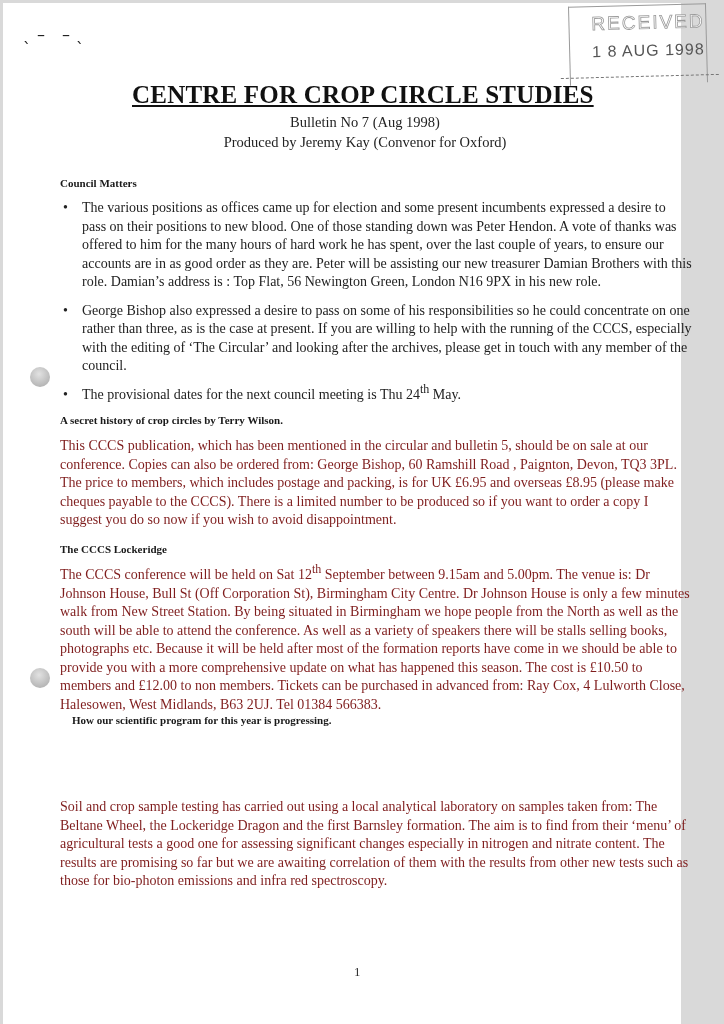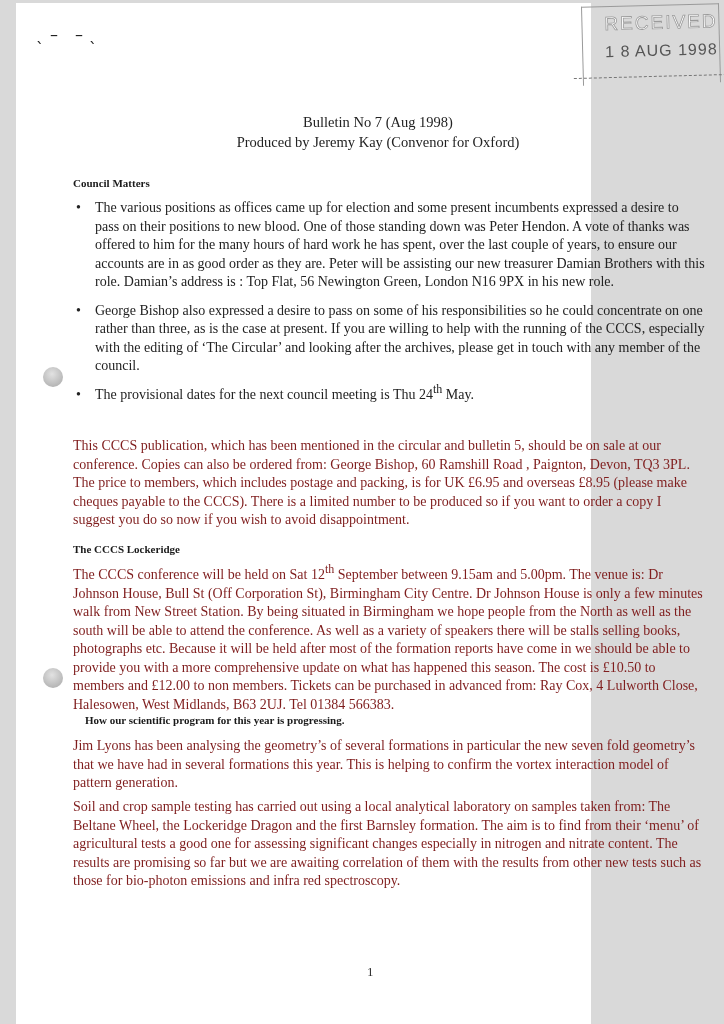--- a/index.html
+++ b/index.html
@@ -4,21 +4,21 @@
   <style>
     html, body { margin: 0; padding: 0; }
     body {
       width: 724px; height: 1024px; overflow: hidden;
       background: #d9d9d9;
       font-family: "Liberation Serif", "DejaVu Serif", serif;
       color: #1a1a1a;
       position: relative;
     }
     .page {
-      position: absolute; left: 16px; top: 3px; width: 575px; height: 1021px;
+      position: absolute; left: 3px; top: 3px; width: 678px; height: 1021px;
       background: #ffffff;
     }
     .marks {
       position: absolute; left: 20px; top: 22px;
       font-size: 16px; color: #222; letter-spacing: 6px;
       font-family: "DejaVu Sans", sans-serif;
     }
     .stamp {
       position: absolute; left: 566px; top: 2px; width: 136px; height: 78px;
       border: 1px solid #9a9a9a; border-bottom: none;
@@ -81,20 +81,21 @@
 <div class="page">
 
   <div class="marks">ˎ– –ˎ</div>
 
   <div class="stamp">
     <div class="stamp-title">RECEIVED</div>
     <div class="stamp-date">1 8 AUG 1998</div>
     <div class="stamp-dash"></div>
   </div>
 
+  <div class="title">CENTRE FOR CROP CIRCLE STUDIES</div>
   <div class="subtitle sub1">Bulletin No 7 (Aug 1998)</div>
   <div class="subtitle sub2">Produced by Jeremy Kay (Convenor for Oxford)</div>
 
   <div class="hole" style="top:364px;"></div>
   <div class="hole" style="top:665px;"></div>
 
   <div class="section-heading" style="top:174px;">Council Matters</div>
   <ul class="bullet-list" style="top:196px;">
     <li class="bullet-item">
       <span class="bullet-dot">•</span>
@@ -103,23 +104,23 @@
     <li class="bullet-item">
       <span class="bullet-dot">•</span>
       <span>George Bishop also expressed a desire to pass on some of his responsibilities so he could concentrate on one rather than three, as is the case at present. If you are willing to help with the running of the CCCS, especially with the editing of ‘The Circular’ and looking after the archives, please get in touch with any member of the council.</span>
     </li>
     <li class="bullet-item">
       <span class="bullet-dot">•</span>
       <span>The provisional dates for the next council meeting is Thu 24</span><sup>th</sup><span> May.</span>
     </li>
   </ul>
 
+  <div class="section-heading" style="top:411px;">A secret history of crop circles by Terry Wilson.</div>
   <div class="para" style="top:434px;">This CCCS publication, which has been mentioned in the circular and bulletin 5, should be on sale at our conference.  Copies can also be ordered from: George Bishop, 60 Ramshill Road , Paignton, Devon, TQ3 3PL. The price to members, which includes postage and packing, is for UK £6.95 and overseas £8.95 (please make cheques payable to the CCCS). There is a limited number to be produced so if you want to order a copy I suggest you do so now if you wish to avoid disappointment.</div>
 
   <div class="section-heading" style="top:540px;">The CCCS Lockeridge</div>
   <div class="para" style="top:563px;"><span>The CCCS conference will be held on Sat 12</span><sup>th</sup><span> September between 9.15am and 5.00pm. The venue is:  Dr Johnson House, Bull St (Off Corporation St), Birmingham City Centre. Dr Johnson House is only a few minutes walk from New Street Station. By being situated in Birmingham we hope people from the North as well as the south will be able to attend the conference. As well as a variety of speakers there will be stalls selling books, photographs etc. Because it will be held after most of the formation reports have come in we should be able to provide you with a more comprehensive update on what has happened this season.  The cost is £10.50 to members and £12.00 to non members. Tickets can be purchased in advanced from: Ray Cox,  4 Lulworth Close, Halesowen, West Midlands, B63 2UJ. Tel 01384 566383.</span></div>
 
   <div class="section-heading" style="top:711px;margin-left:12px;">How our scientific program for this year is progressing.</div>
-  <div class="para" style="top:734px;">Jim Lyons has been analysing the geometry’s of several formations in particular the new seven fold geometry’s that  we have had in several formations this year. This is helping to confirm the vortex interaction model of pattern generation.</div>
   <div class="para" style="top:795px;">Soil and crop sample testing has carried out using a local analytical laboratory on samples taken from: The Beltane Wheel, the Lockeridge Dragon and the first Barnsley formation. The aim is to find from their ‘menu’ of agricultural tests a good one for assessing significant changes especially in nitrogen and nitrate content. The results are promising so far but we are awaiting correlation of them with the results from other new tests such as those for bio-photon emissions and infra red spectroscopy.</div>
 
   <div class="page-number">1</div>
 </div>
 
 </body></html>

